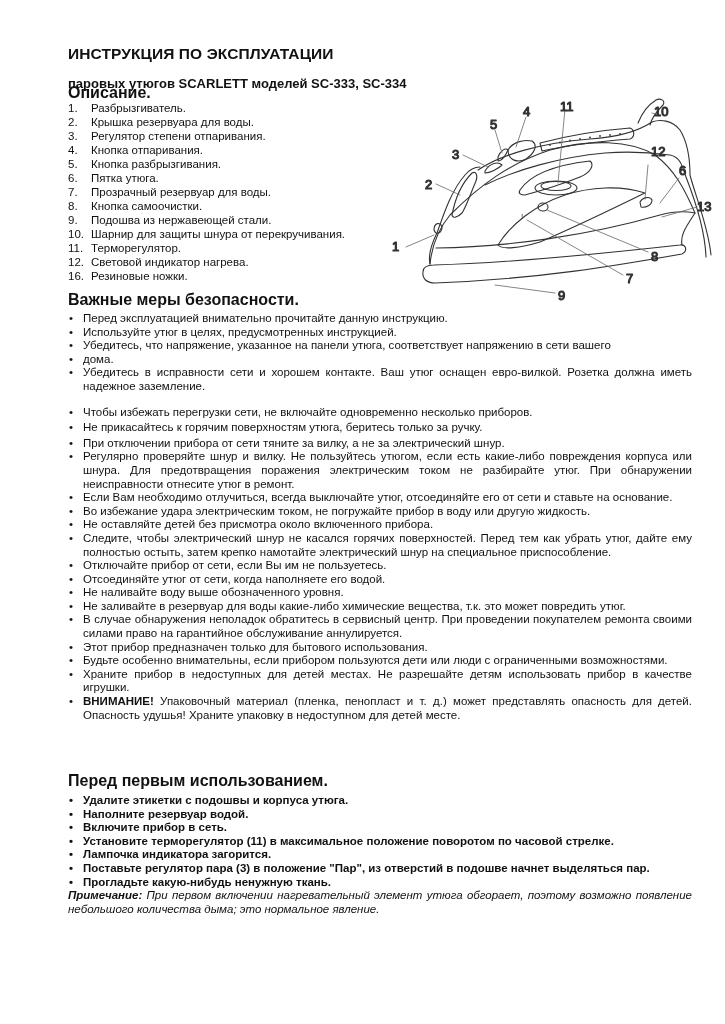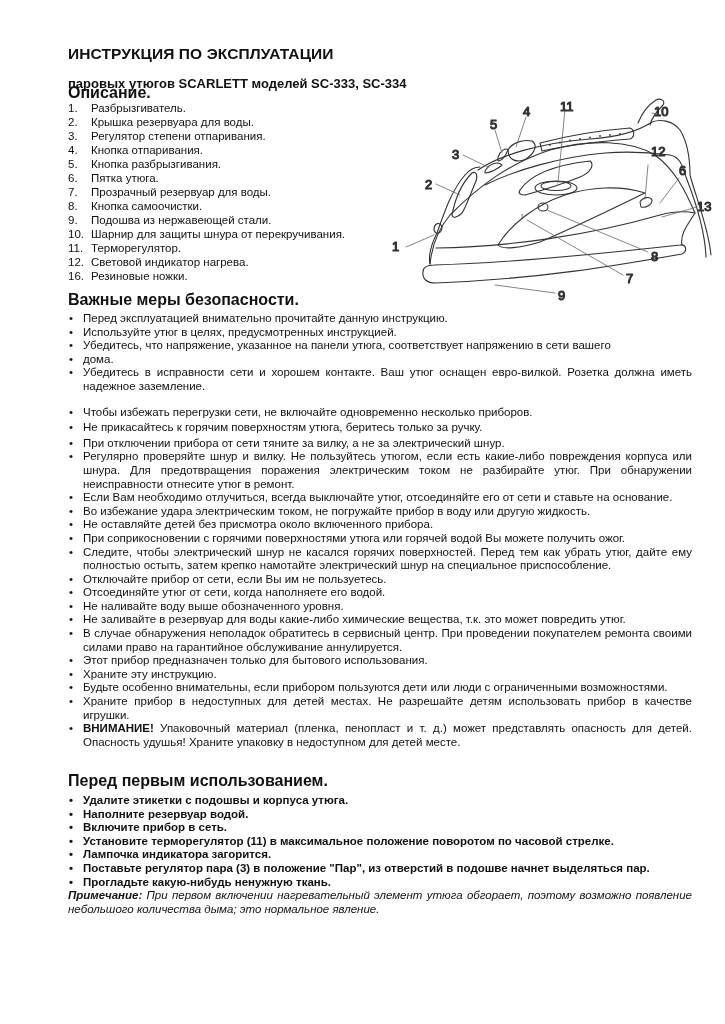--- a/index.html
+++ b/index.html
@@ -197,29 +197,27 @@
     <li>Убедитесь, что напряжение, указанное на панели утюга, соответствует напряжению в сети вашего</li>
     <li>дома.</li>
     <li>Убедитесь в исправности сети и хорошем контакте. Ваш утюг оснащен евро-вилкой. Розетка должна иметь надежное заземление.</li>
     <li style="margin-top:12px">Чтобы избежать перегрузки сети, не включайте одновременно несколько приборов.</li>
     <li style="margin-top:2px">Не прикасайтесь к горячим поверхностям утюга, беритесь только за ручку.</li>
     <li style="margin-top:2px">При отключении прибора от сети тяните за вилку, а не за электрический шнур.</li>
     <li>Регулярно проверяйте шнур и вилку. Не пользуйтесь утюгом, если есть какие-либо повреждения корпуса или шнура. Для предотвращения поражения электрическим током не разбирайте утюг. При обнаружении неисправности отнесите утюг в ремонт.</li>
     <li>Если Вам необходимо отлучиться, всегда выключайте утюг, отсоединяйте его от сети и ставьте на основание.</li>
     <li>Во избежание удара электрическим током, не погружайте прибор в воду или другую жидкость.</li>
     <li>Не оставляйте детей без присмотра около включенного прибора.</li>
-    <li>При соприкосновении с горячими поверхностями утюга или горячей водой Вы можете получить ожог.</li>
     <li>Следите, чтобы электрический шнур не касался горячих поверхностей. Перед тем как убрать утюг, дайте ему полностью остыть, затем крепко намотайте электрический шнур на специальное приспособление.</li>
     <li>Отключайте прибор от сети, если Вы им не пользуетесь.</li>
     <li>Отсоединяйте утюг от сети, когда наполняете его водой.</li>
     <li>Не наливайте воду выше обозначенного уровня.</li>
     <li>Не заливайте в резервуар для воды какие-либо химические вещества, т.к. это может повредить утюг.</li>
     <li>В случае обнаружения неполадок обратитесь в сервисный центр. При проведении покупателем ремонта своими силами право на гарантийное обслуживание аннулируется.</li>
     <li>Этот прибор предназначен только для бытового использования.</li>
-    <li>Храните эту инструкцию.</li>
     <li>Будьте особенно внимательны, если прибором пользуются дети или люди с ограниченными возможностями.</li>
     <li>Храните прибор в недоступных для детей местах. Не разрешайте детям использовать прибор в качестве игрушки.</li>
     <li><b>ВНИМАНИЕ!</b><span> Упаковочный материал (пленка, пенопласт и т. д.) может представлять опасность для детей. Опасность удушья! Храните упаковку в недоступном для детей месте.</span></li>
   </ul>
 
   <h3 class="section-heading" id="h-first-use">Перед первым использованием.</h3>
 
   <ul class="bullet-list firstuse-list">
     <li>Удалите этикетки с подошвы и корпуса утюга.</li>
     <li>Наполните резервуар водой.</li>

